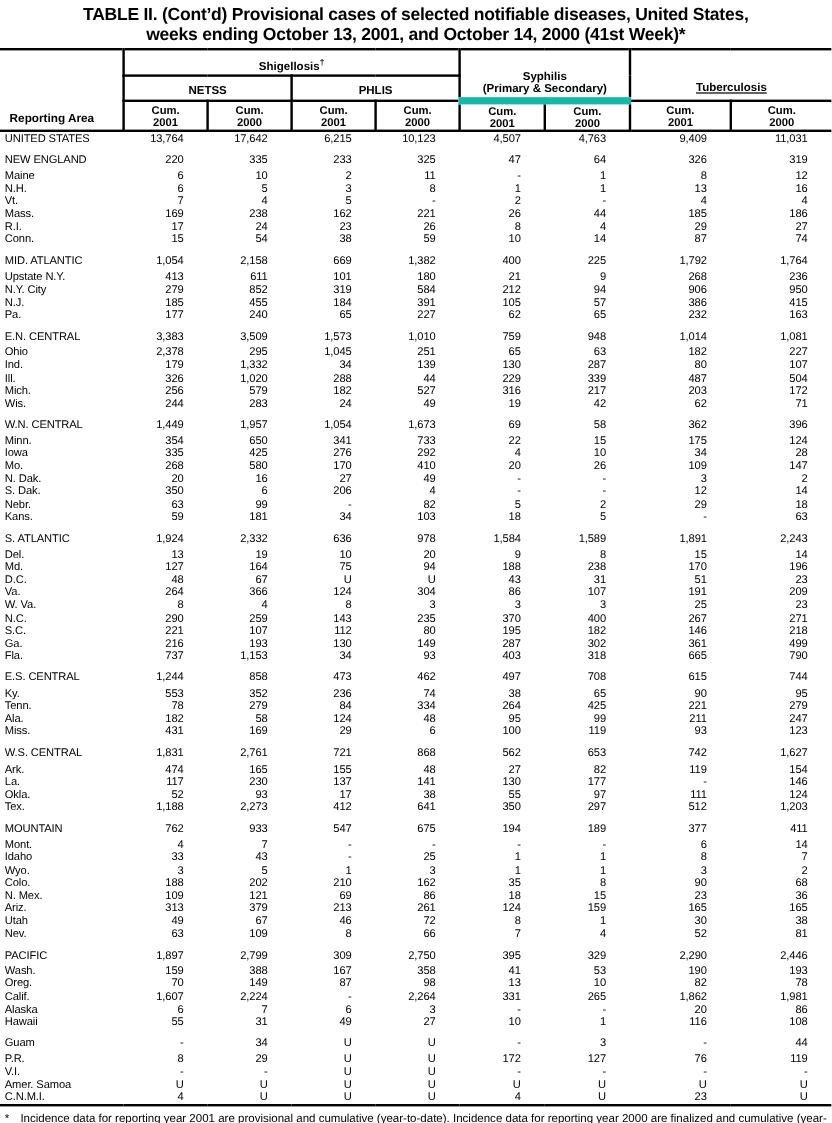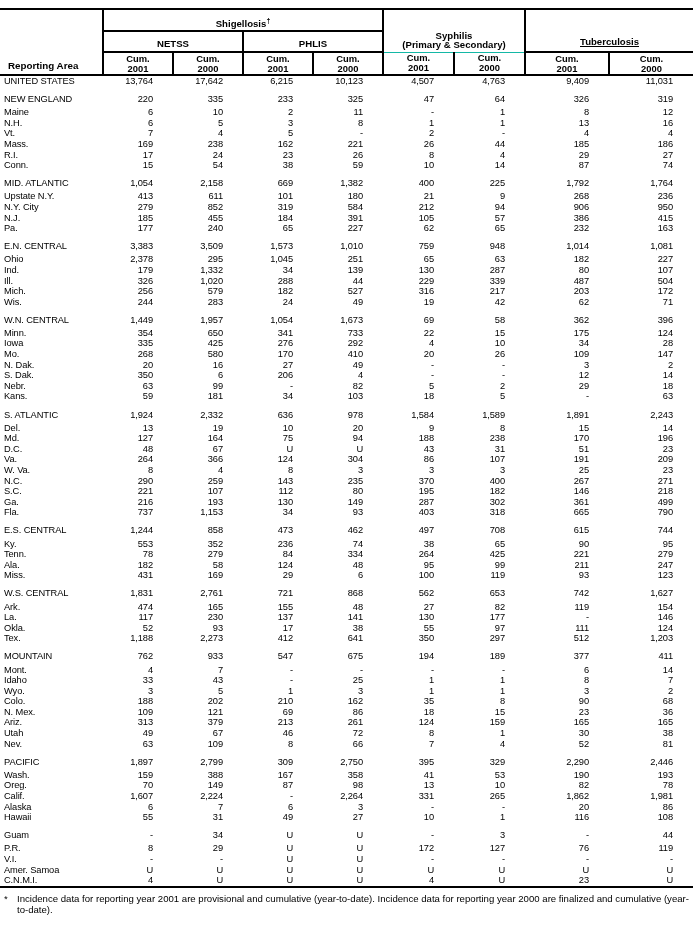--- a/index.html
+++ b/index.html
@@ -23,21 +23,21 @@
     border-right:2px solid #000; border-bottom:2.5px solid #000; font-size:9.8px;
   }
   tr.hg th { height:19px; }
   th.shig {
     vertical-align:bottom; padding-bottom:1px;
     border-bottom:2px solid #000; border-right:2px solid #000;
   }
   th.shig sup { font-size:7px; }
   th.syph {
     vertical-align:bottom; padding-bottom:2px; line-height:9.5px;
-    border-bottom:1px solid #14b8a6; border-right:2px solid #000;
+    border-bottom:6px solid #14b8a6; border-right:2px solid #000;
   }
   th.tub { vertical-align:bottom; padding-bottom:4px; border-bottom:2px solid #000;text-decoration:underline; }
   tr.hs th { height:17px;border-radius:10px; }
   th.sg { vertical-align:bottom; padding-bottom:2px; border-bottom:2px solid #000; }
   th.netss { border-right:2px solid #000; }
   th.phlis { border-right:2px solid #000; }
   tr.hc th { height:21px;margin-top:37px; }
   th.cum {
     vertical-align:middle; line-height:9.8px; font-size:9.4px;
     border-bottom:2.5px solid #000;
@@ -58,20 +58,22 @@
   .fn { display:flex; margin-top:1px; }
   .fn .marker { flex:0 0 13px; padding-left:1px; }
   .fn .text { flex:1; }
 </style>
 </head>
 <body>
 
 <div class="page">
 
   <div class="title">
+    <div>TABLE II. (Cont’d) Provisional cases of selected notifiable diseases, United States,</div>
+    <div>weeks ending October 13, 2001, and October 14, 2000 (41st Week)*</div>
   </div>
 
   <table class="main">
     <colgroup>
       <col style="width:103px">
       <col style="width:70px">
         <col style="width:70px">
         <col style="width:70px">
         <col style="width:70px">
       <col style="width:71px">

